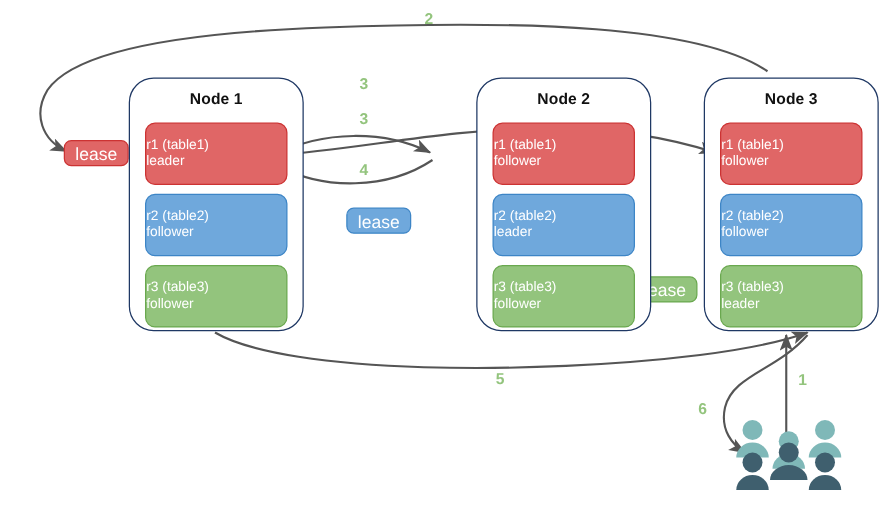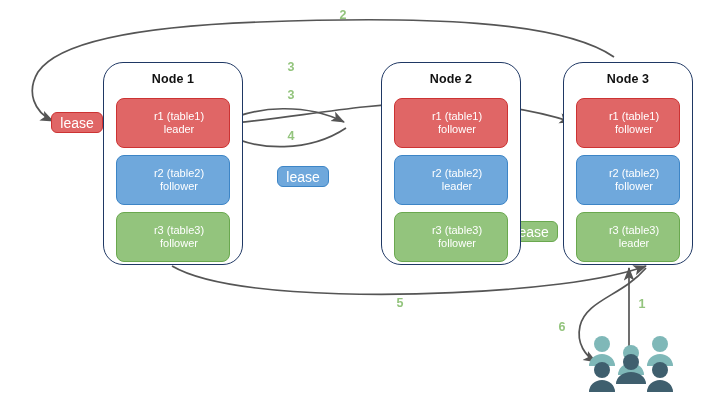--- a/index.html
+++ b/index.html
@@ -45,27 +45,26 @@
   }
   .replica {
     position: absolute;
     box-sizing: border-box;
     left: 12px;
     right: 12px;
     height: 50px;
     border-radius: 8px;
     display: flex;
     flex-direction: column;
-    align-items: center;
+    align-items: flex-start;
     justify-content: center;
     color: #ffffff;
     font-size: 11px;
     line-height: 13.5px;
     text-align: center;
-    padding-left: 12px;
   }
   .replica .l1, .replica .l2 { display: block; }
   .rep-red   { background: #e06666; border: 1.6px solid #cc3333; }
   .rep-blue  { background: #6fa8dc; border: 1.6px solid #3d85c6; }
   .rep-green { background: #93c47d; border: 1.6px solid #6aa84f; }
 
   .lease {
     position: absolute;
     box-sizing: border-box;
     border-radius: 6px;
@@ -166,21 +165,21 @@
     <div class="replica rep-blue" style="top:92px;">
       <span class="l1">r2 (table2)</span>
       <span class="l2">leader</span>
     </div>
     <div class="replica rep-green" style="top:149px;">
       <span class="l1">r3 (table3)</span>
       <span class="l2">follower</span>
     </div>
   </div>
 
-  <div class="node-box" style="left:563px; top:62px; width:130px; height:203px;">
+  <div class="node-box" style="left:563px; top:62px; width:140px; height:203px;">
     <div class="node-title">Node 3</div>
     <div class="replica rep-red" style="top:35px;">
       <span class="l1">r1 (table1)</span>
       <span class="l2">follower</span>
     </div>
     <div class="replica rep-blue" style="top:92px;">
       <span class="l1">r2 (table2)</span>
       <span class="l2">follower</span>
     </div>
     <div class="replica rep-green" style="top:149px;">

